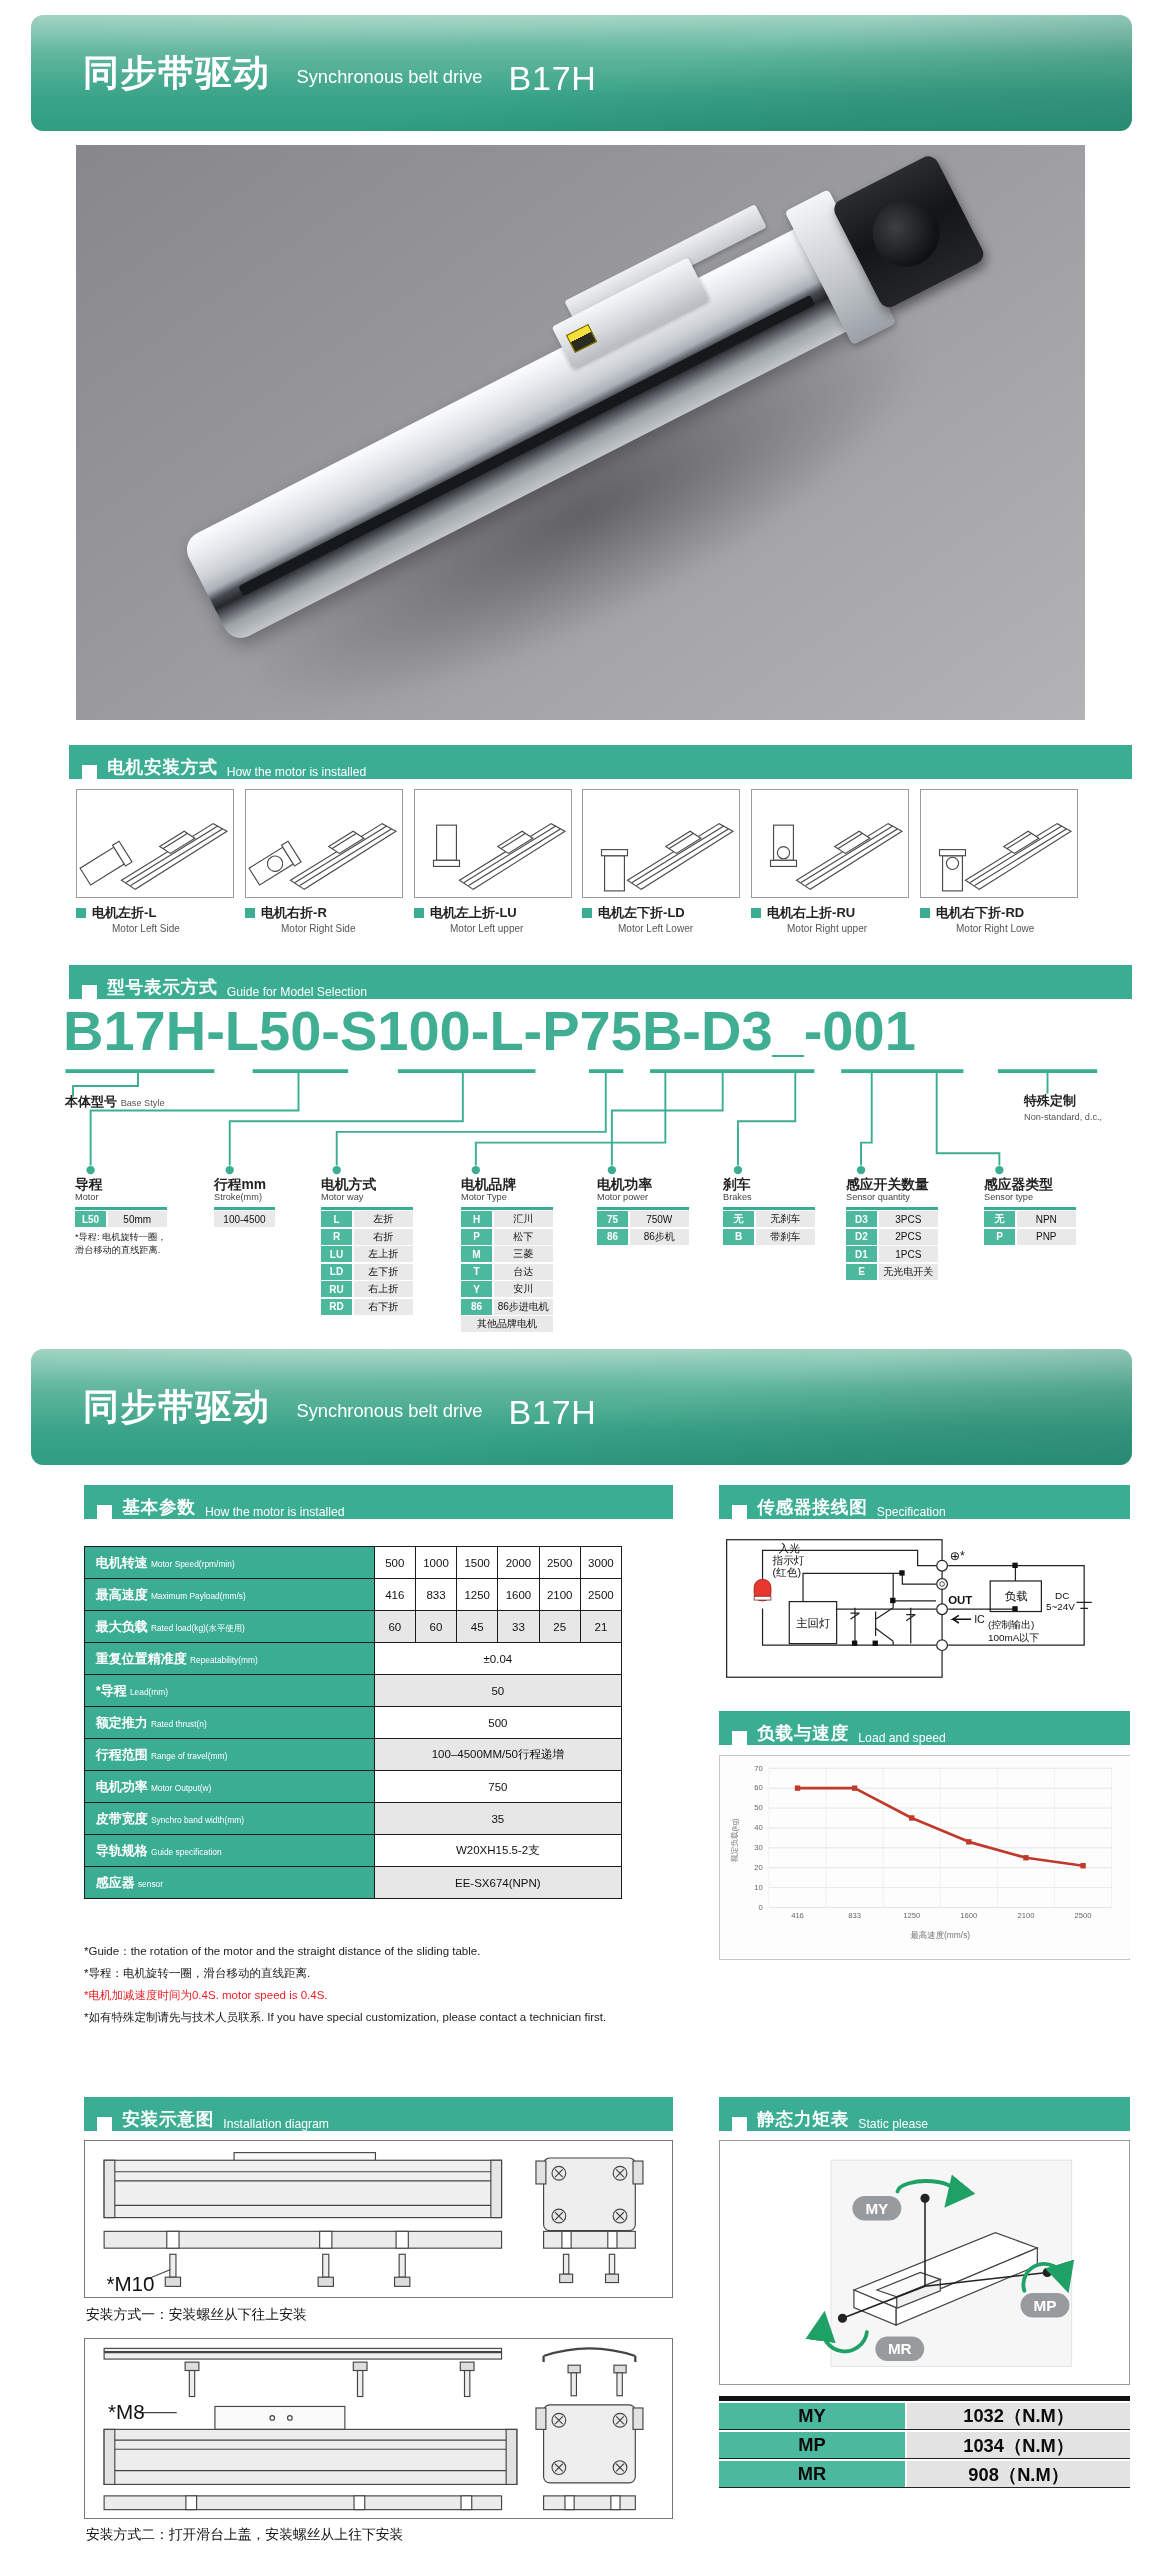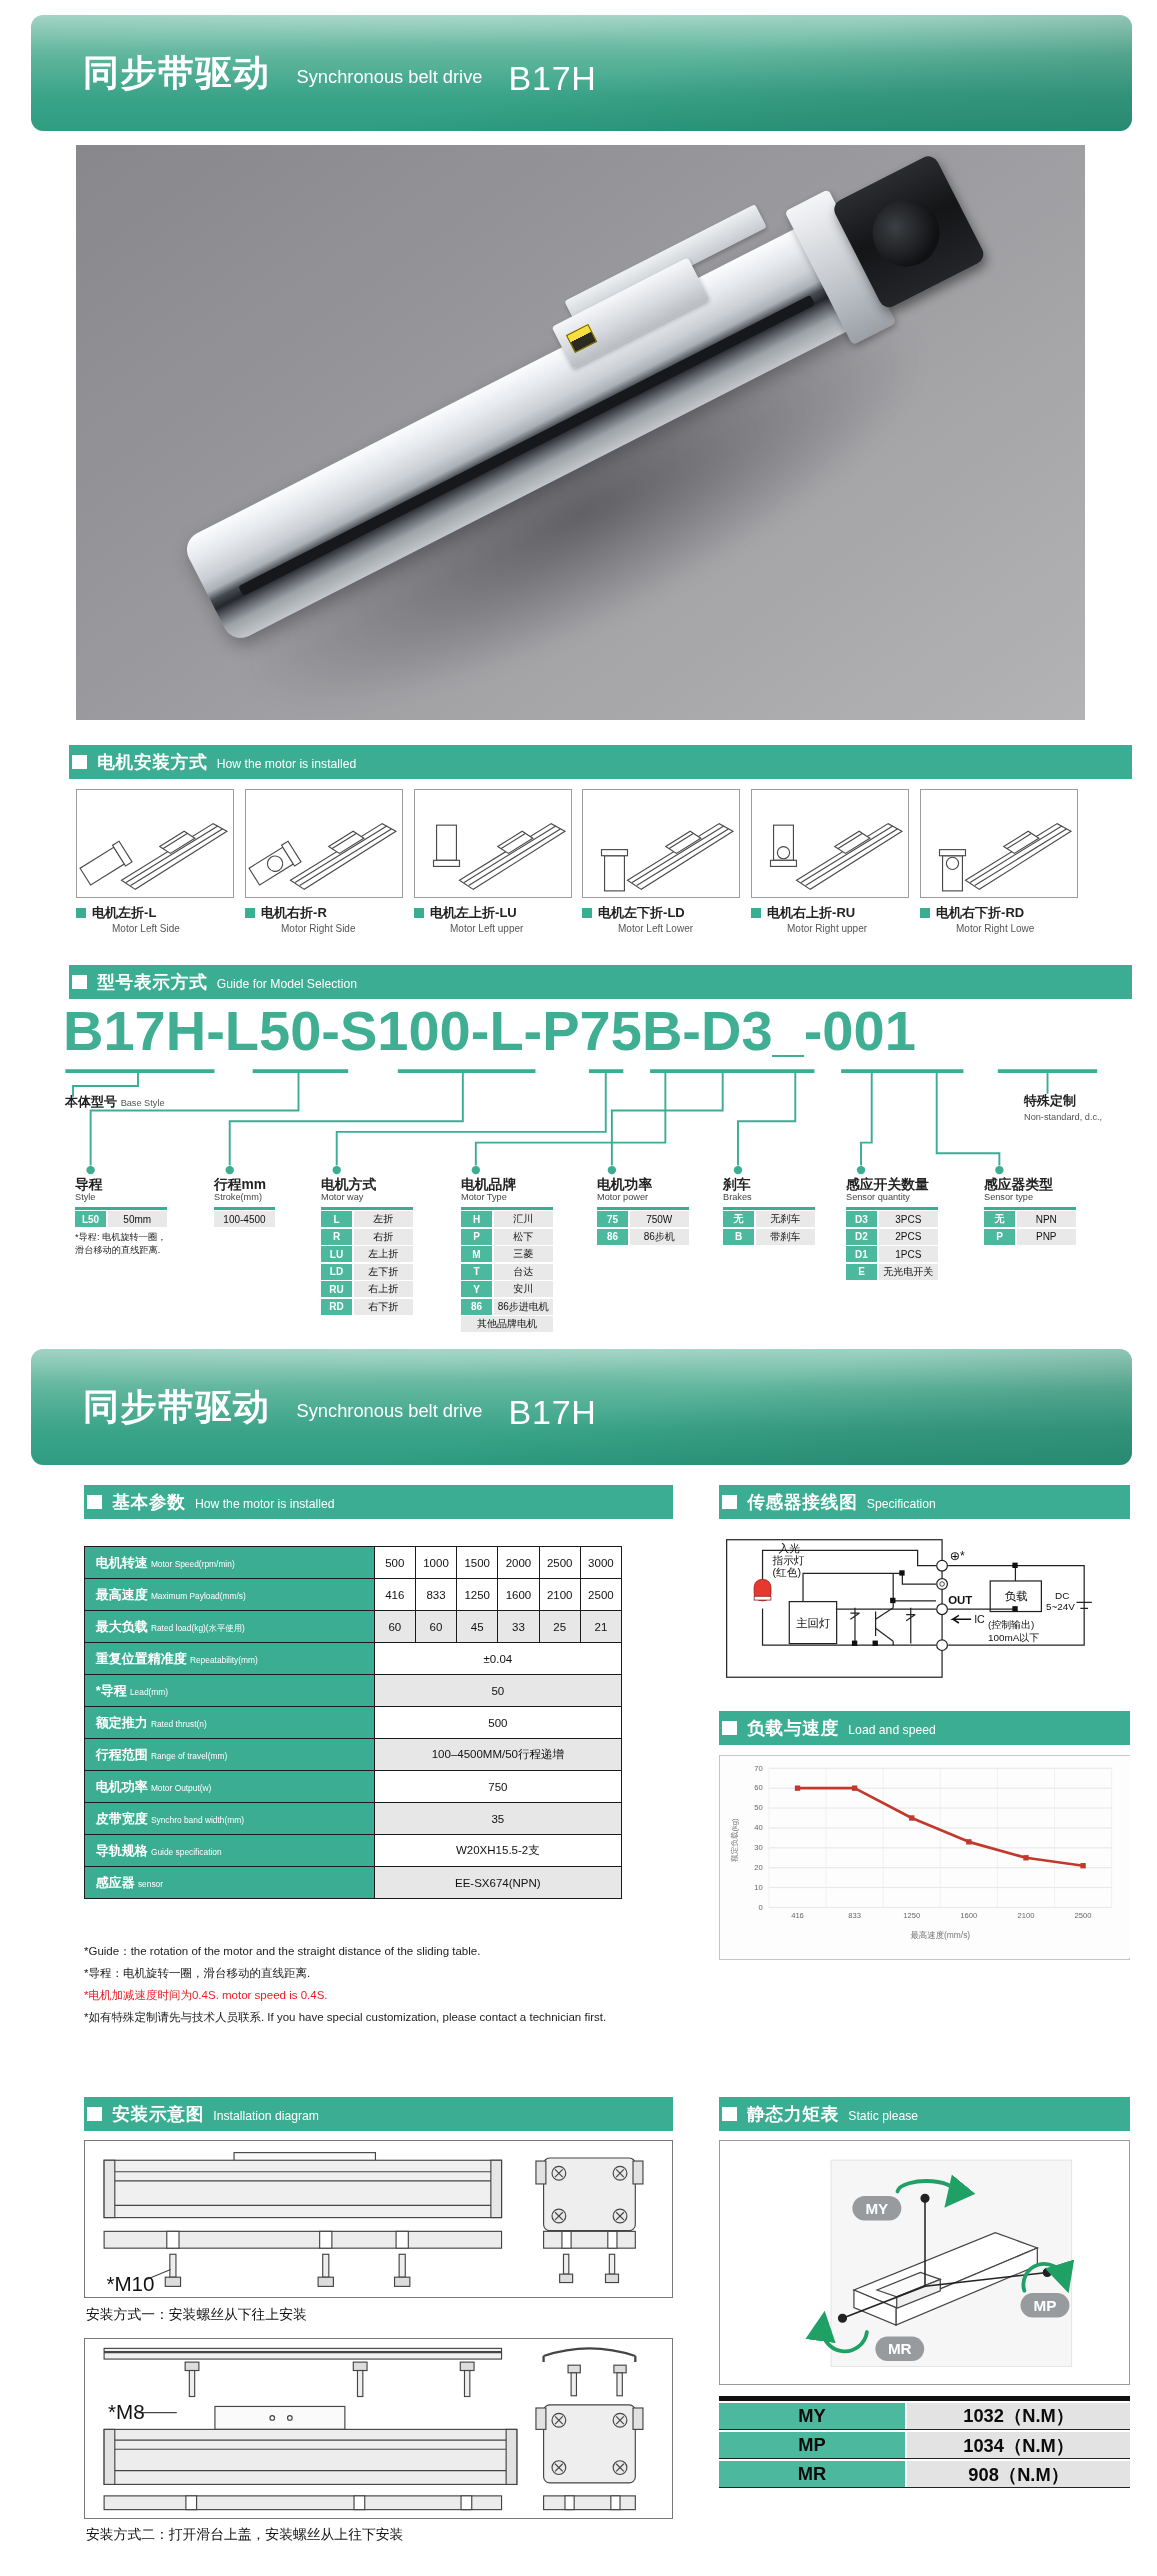--- a/index.html
+++ b/index.html
@@ -39,21 +39,21 @@
   .flange{position:absolute;right:-26px;top:-20px;width:49px;height:150px;border-radius:4.6px;
     background:linear-gradient(180deg,#f4f5f7,#c2c6cb 60%,#9aa0a6);box-shadow:0 3.1px 7.6px rgba(0,0,0,.3);}
   .motor{position:absolute;right:-136px;top:-4.6px;width:115px;height:119px;border-radius:10.7px;
     background:linear-gradient(180deg,#2a2c2f 0%,#141517 45%,#232528 100%);box-shadow:0 6.1px 10.7px rgba(0,0,0,.45);}
   .motor::after{content:"";position:absolute;left:21.4px;top:26px;width:67px;height:67px;border-radius:50%;
     background:radial-gradient(circle at 40% 35%,#3c3f43,#101113 70%);}
   .bracket{position:absolute;right:46px;top:-40px;width:214px;height:26px;border-radius:3.1px;
     background:linear-gradient(180deg,#eef0f2,#c6cacf);box-shadow:0 2.3px 4.6px rgba(0,0,0,.25);}
 
   
-  .secbar{position:absolute;height:34px;background:#3bad92;display:flex;align-items:center;padding-left:3px;box-sizing:border-box;}
+  .secbar{position:absolute;height:34px;background:#3bad92;display:flex;align-items:flex-end;padding-left:13px;box-sizing:border-box;}
   .secbar .sq{width:14.5px;height:14.5px;background:#fff;margin-right:10.7px;flex:0 0 auto;}
   .sb-cn{font-size:17.6px;font-weight:bold;color:#fff;letter-spacing:0.8px;margin-right:9.2px;}
   .sb-en{font-size:12.2px;color:#fff;margin-top:3.8px;}
   #bar-install-ways{left:69px;top:745px;width:1063px;}
   #bar-model{left:69px;top:965px;width:1063px;}
   #bar-params{left:84px;top:1485px;width:589px;}
   #bar-sensor{left:719px;top:1485px;width:411px;}
   #bar-chart{left:719px;top:1711px;width:411px;}
   #bar-installation{left:84px;top:2097px;width:589px;}
   #bar-static{left:719px;top:2097px;width:411px;}
@@ -308,21 +308,21 @@
     <span>本体型号</span>
     <span class="en">Base Style</span>
   </div>
   <div class="side-label" id="lbl-special">
     <span>特殊定制</span>
     <span class="en">Non-standard, d.c.,</span>
   </div>
   <div id="opt-tables" style="position: absolute; left: 31px; top: 0px;">
       <div class="opt" style="left: 44px; width: 92px;">
         <div class="ot-cn">导程</div>
-        <div class="ot-en">Style</div>
+        <div class="ot-en">Motor</div>
         <div class="gbar"></div>
         <div class="orow">
           <span class="k">L50</span>
           <span class="v">50mm</span>
         </div>
         <div class="note">*导程: 电机旋转一圈，
 滑台移动的直线距离.</div>
       </div>
       <div class="opt" style="left: 183px; width: 61px;">
         <div class="ot-cn">行程mm</div>

